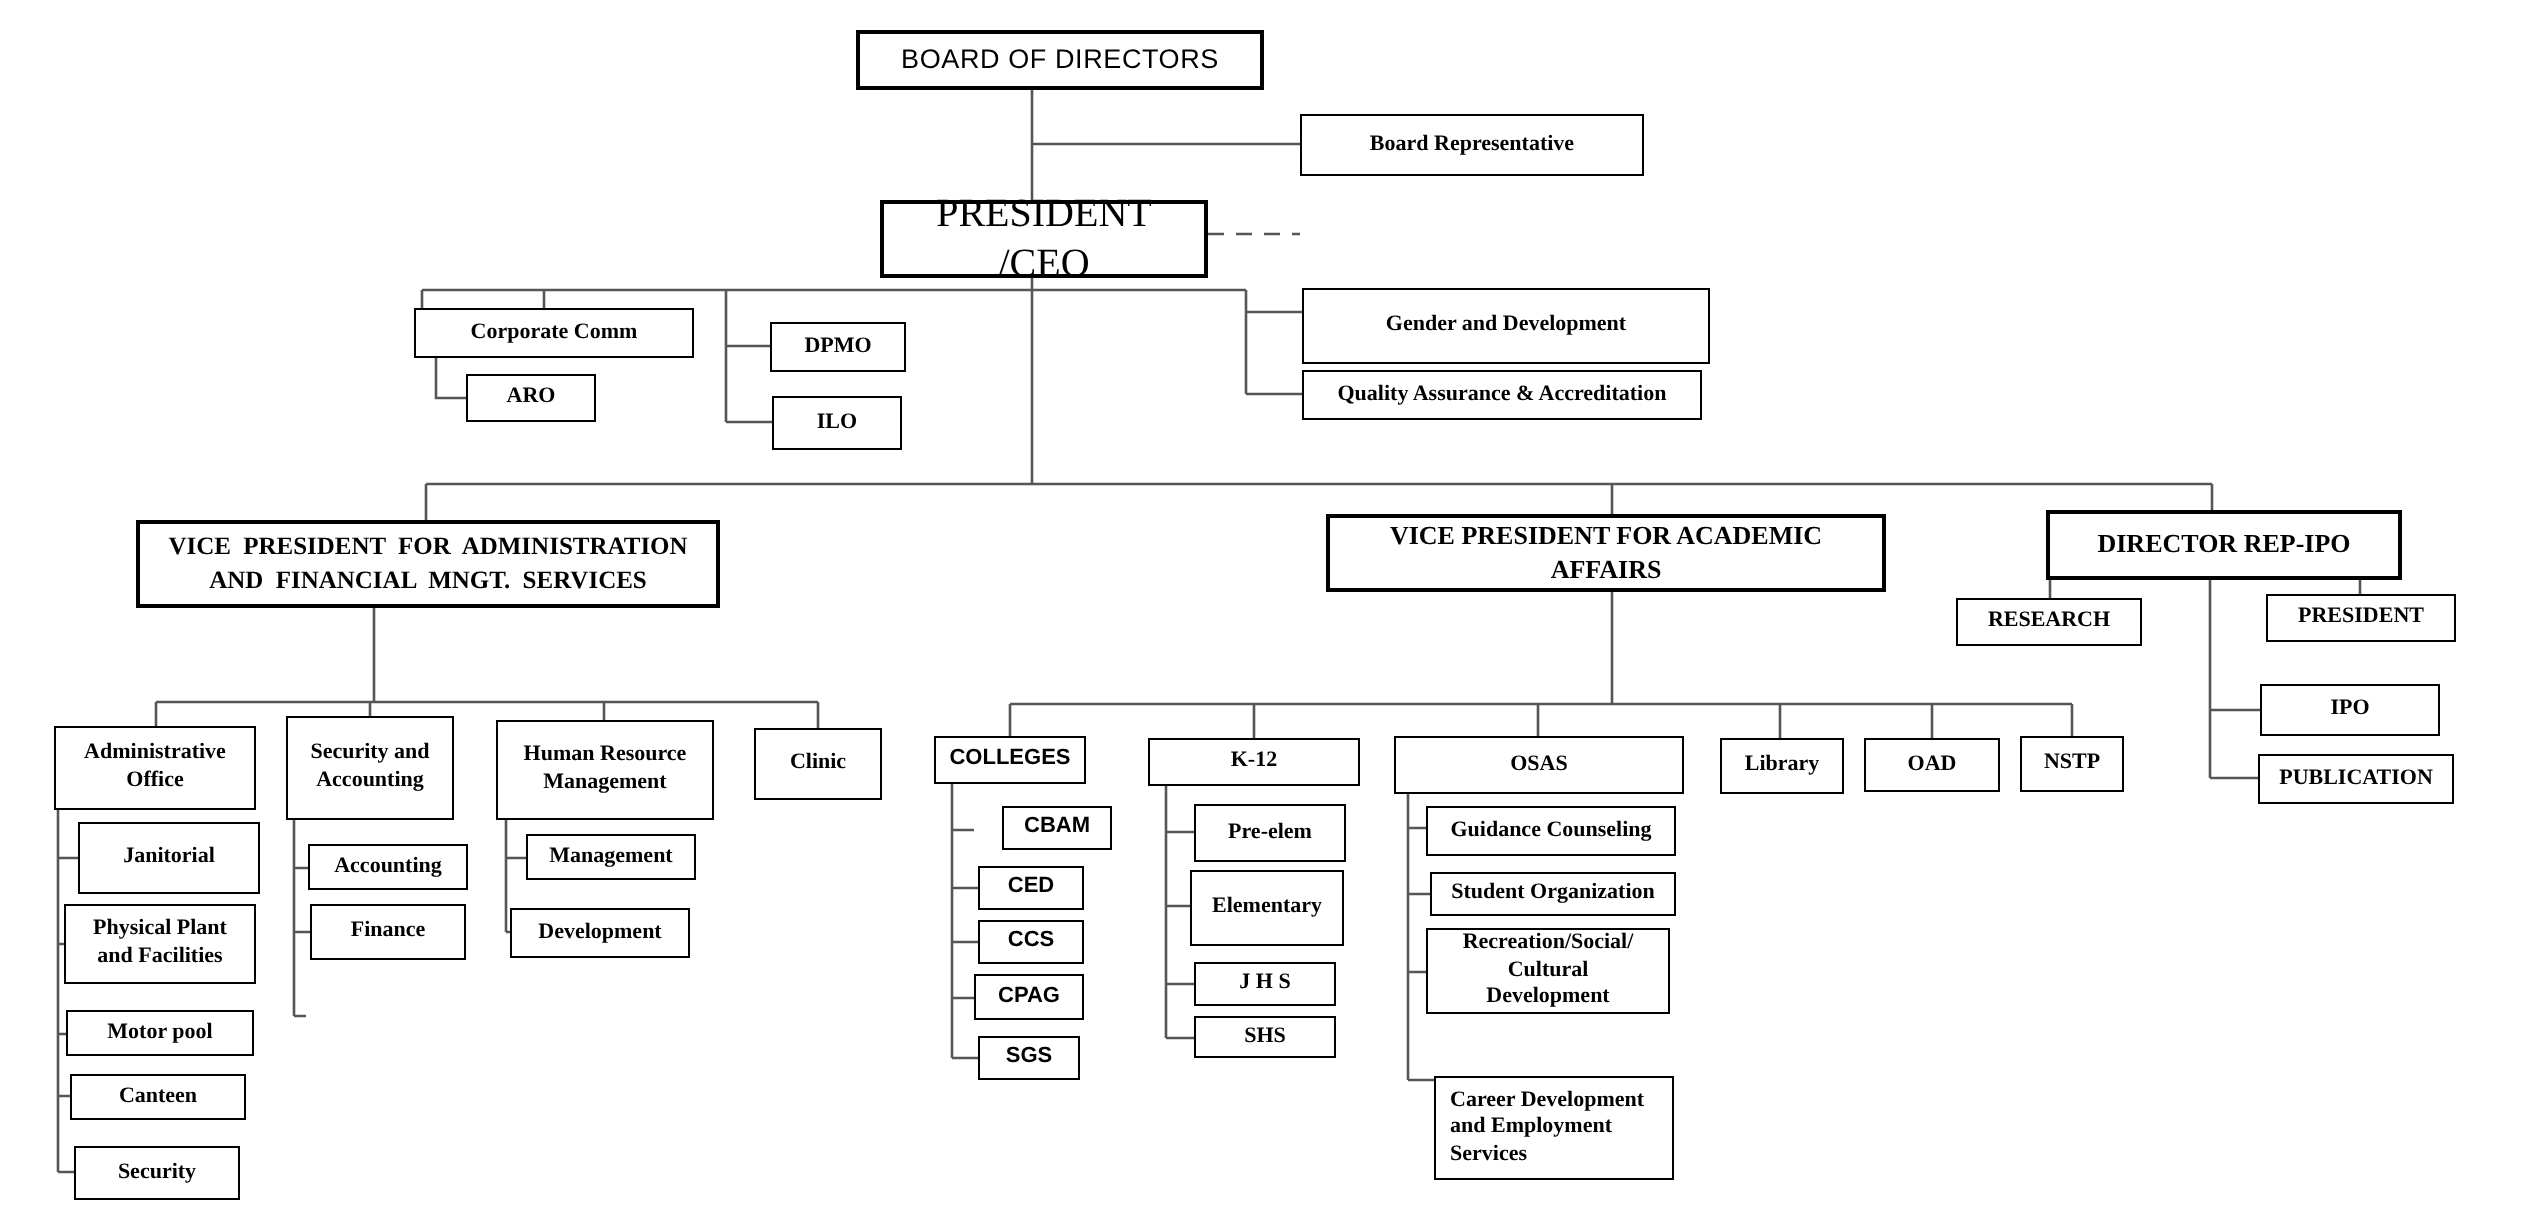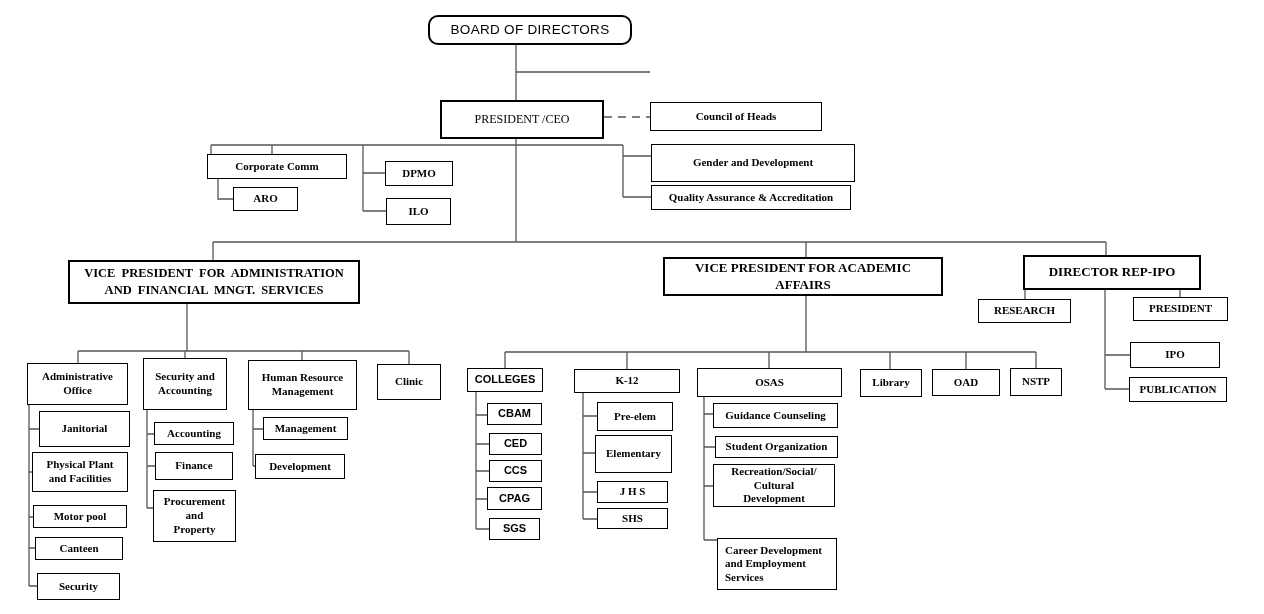--- a/index.html
+++ b/index.html
@@ -5,22 +5,22 @@
   html,body{margin:0;padding:0;background:#ffffff;}
   #stage{position:relative;width:1264px;height:614px;background:#ffffff;overflow:hidden;
          font-family:"Liberation Serif",serif;}
   #wires{position:absolute;left:0;top:0;width:1264px;height:614px;z-index:0;}
   .box{position:absolute;box-sizing:border-box;z-index:1;background:#ffffff;
        border:1px solid #000;display:flex;align-items:center;justify-content:center;
        text-align:center;font:bold 11px/1.25 "Liberation Serif",serif;color:#000;
        white-space:pre-line;padding:1px 2px;}
   .b2{border-width:2px;}
   .sans{font-family:"Liberation Sans",sans-serif;}
-  .lg{font-weight:400;font-size:13.5px;letter-spacing:.3px;border-radius:10px;}
-  .pres{font-weight:400;font-size:12px;}
+  .lg{font-weight:400;font-size:13.5px;letter-spacing:.3px;}
+  .pres{font-weight:400;font-size:20px;}
   .vp{font-size:12.5px;word-spacing:3px;line-height:1.35;}
   .vp1{font-size:13px;}
   .left{justify-content:flex-start;text-align:left;padding-left:7px;line-height:1.2;margin-top:21px;}
 </style>
 </head>
 <body>
 
 <div id="stage">
 
   <svg id="wires" viewBox="0 0 1264 614" xmlns="http://www.w3.org/2000/svg">
@@ -30,22 +30,22 @@
       <path d="M623 145 V197 M623 156 H651 M623 197 H651"></path>
       <path d="M213 242 H1106 M213 242 V260 M806 242 V257 M1106 242 V255"></path>
       <path d="M187 304 V351 M78 351 H409 M78 351 V363 M185 351 V358 M302 351 V360 M409 351 V364 M29 405 V586 M29 429 H39 M29 472 H32 M29 517 H33 M29 548 H35 M29 586 H37 M147 410 V508 M147 434 H154 M147 466 H155 M147 508 H153 M253 410 V466 M253 429 H263 M253 466 H255"></path>
       <path d="M806 296 V352 M505 352 H1036 M505 352 V368 M627 352 V369 M769 352 V368 M890 352 V369 M966 352 V369 M1036 352 V368 M476 392 V529 M476 415 H487 M476 444 H489 M476 471 H489 M476 499 H487 M476 529 H489 M583 393 V519 M583 416 H597 M583 453 H595 M583 492 H597 M583 519 H597 M704 397 V540 M704 414 H713 M704 447 H715 M704 486 H713 M704 540 H717"></path>
       <path d="M1025 290 V299 M1180 290 V297 M1105 290 V389 M1105 355 H1130 M1105 389 H1129"></path>
       <path stroke-dasharray="8 6" d="M604 117 H650"></path>
     </g>
   </svg>
 
   <div class="box b2 sans lg" style="left:428px;top:15px;width:204px;height:30px">BOARD OF DIRECTORS</div>
+  <div class="box" style="left:650px;top:57px;width:172px;height:31px">Board Representative</div>
   <div class="box b2 pres" style="left:440px;top:100px;width:164px;height:39px">PRESIDENT /CEO</div>
-  <div class="box" style="left:650px;top:102px;width:172px;height:29px">Council of Heads</div>
 
   <div class="box" style="left:207px;top:154px;width:140px;height:25px">Corporate Comm</div>
   <div class="box" style="left:233px;top:187px;width:65px;height:24px">ARO</div>
   <div class="box" style="left:385px;top:161px;width:68px;height:25px">DPMO</div>
   <div class="box" style="left:386px;top:198px;width:65px;height:27px">ILO</div>
   <div class="box" style="left:651px;top:144px;width:204px;height:38px">Gender and Development</div>
   <div class="box" style="left:651px;top:185px;width:200px;height:25px">Quality Assurance  &amp; Accreditation</div>
 
   <div class="box b2 vp" style="left:68px;top:260px;width:292px;height:44px">VICE PRESIDENT FOR ADMINISTRATION
 AND FINANCIAL MNGT. SERVICES</div>
@@ -65,28 +65,25 @@
 Management</div>
   <div class="box" style="left:377px;top:364px;width:64px;height:36px">Clinic</div>
   <div class="box" style="left:39px;top:411px;width:91px;height:36px">Janitorial</div>
   <div class="box" style="left:32px;top:452px;width:96px;height:40px">Physical Plant
 and Facilities</div>
   <div class="box" style="left:33px;top:505px;width:94px;height:23px">Motor pool</div>
   <div class="box" style="left:35px;top:537px;width:88px;height:23px">Canteen</div>
   <div class="box" style="left:37px;top:573px;width:83px;height:27px">Security</div>
   <div class="box" style="left:154px;top:422px;width:80px;height:23px">Accounting</div>
   <div class="box" style="left:155px;top:452px;width:78px;height:28px">Finance</div>
-  <div class="box" style="left:153px;top:490px;width:83px;height:52px">Procurement
-and
-Property</div>
   <div class="box" style="left:263px;top:417px;width:85px;height:23px">Management</div>
   <div class="box" style="left:255px;top:454px;width:90px;height:25px">Development</div>
 
   <div class="box sans" style="left:467px;top:368px;width:76px;height:24px">COLLEGES</div>
-  <div class="box sans" style="left:487px;top:403px;width:55px;height:22px">CBAM</div>
+  <div class="box sans" style="left:501px;top:403px;width:55px;height:22px">CBAM</div>
   <div class="box sans" style="left:489px;top:433px;width:53px;height:22px">CED</div>
   <div class="box sans" style="left:489px;top:460px;width:53px;height:22px">CCS</div>
   <div class="box sans" style="left:487px;top:487px;width:55px;height:23px">CPAG</div>
   <div class="box sans" style="left:489px;top:518px;width:51px;height:22px">SGS</div>
   <div class="box" style="left:574px;top:369px;width:106px;height:24px">K-12</div>
   <div class="box" style="left:597px;top:402px;width:76px;height:29px">Pre-elem</div>
   <div class="box" style="left:595px;top:435px;width:77px;height:38px">Elementary</div>
   <div class="box" style="left:597px;top:481px;width:71px;height:22px">J H S</div>
   <div class="box" style="left:597px;top:508px;width:71px;height:21px">SHS</div>
   <div class="box" style="left:697px;top:368px;width:145px;height:29px">OSAS</div>

